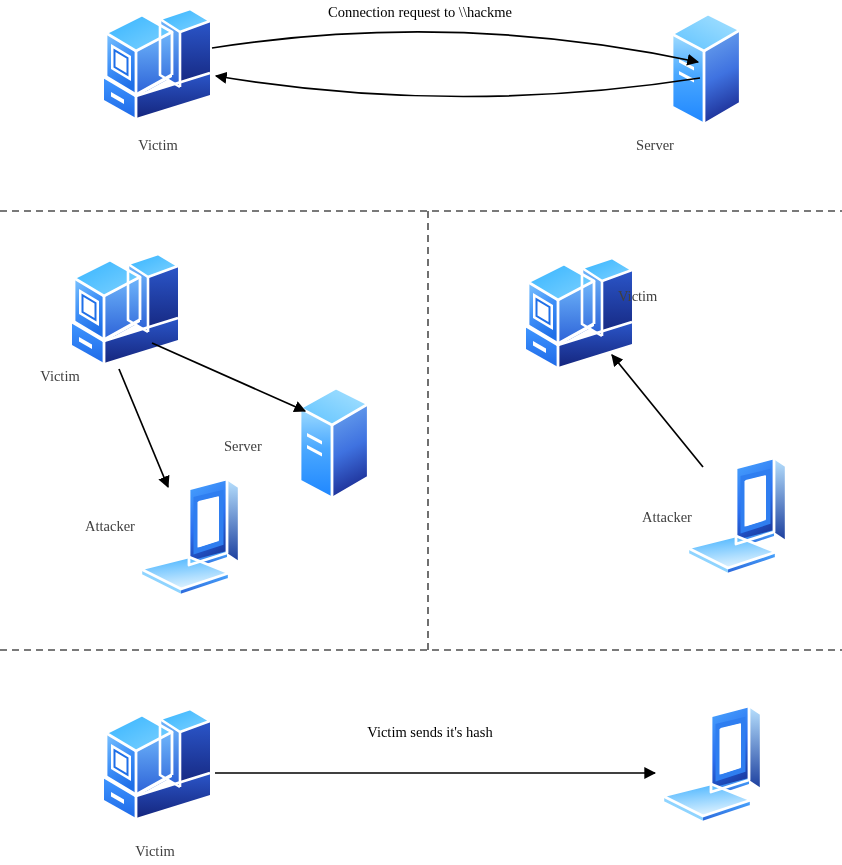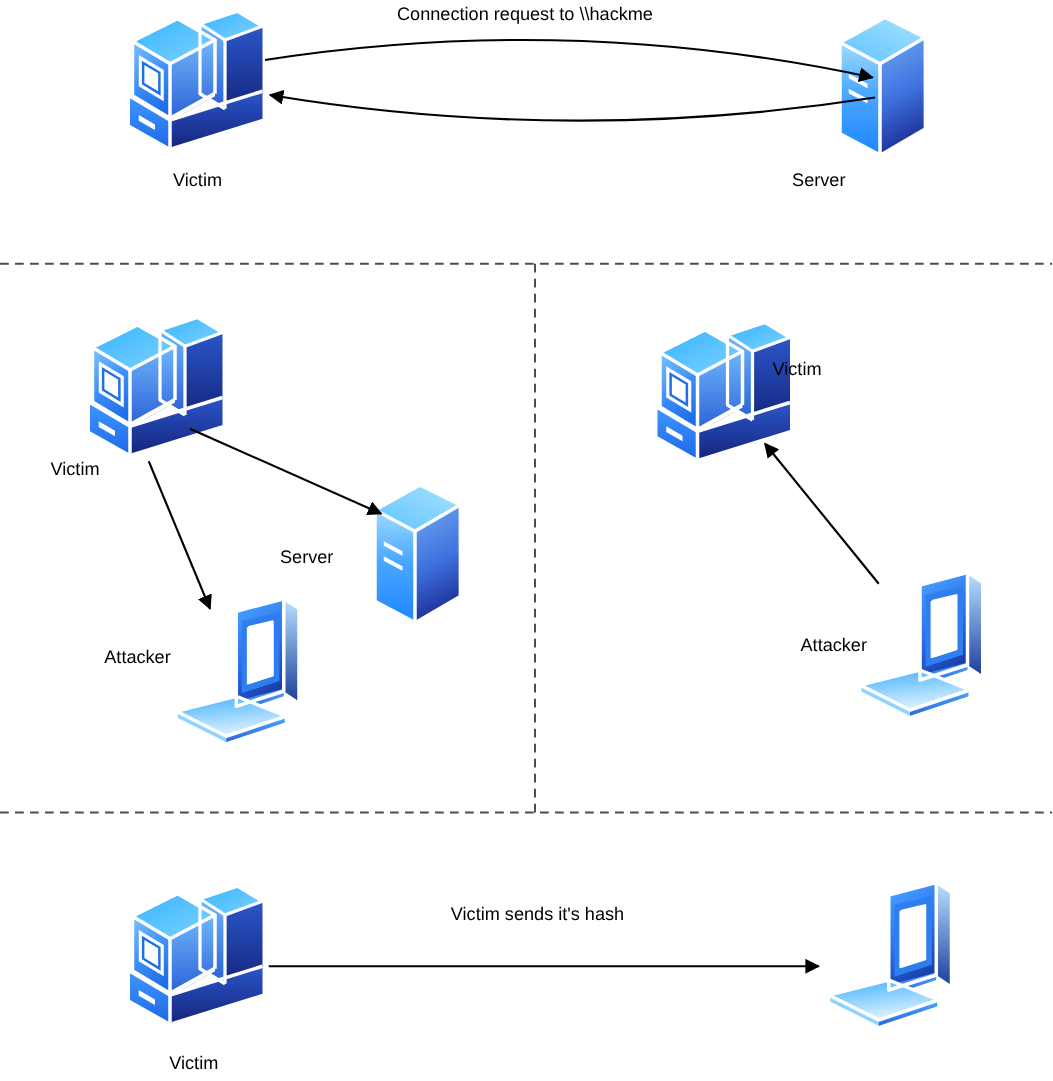--- a/index.html
+++ b/index.html
@@ -10,20 +10,21 @@
   body {
     font-family: "Liberation Sans", sans-serif;
     color: #000000;
   }
   #diagram-root {
     position: relative;
     width: 842px;
     height: 865px;
     background: #ffffff;
     overflow: hidden;
+    font-family: Liberation Serif, serif;
   }
   #diagram-svg {
     position: absolute;
     left: 0;
     top: 0;
     width: 842px;
     height: 865px;
   }
   .edge-label {
     position: absolute;
@@ -32,21 +33,21 @@
     line-height: 19px;
     color: #000000;
     white-space: pre-line;
     pointer-events: none;
   }
   .node-label {
     position: absolute;
     text-align: center;
     font-size: 14.5px;
     line-height: 18px;
-    color: #000000;
+    color: #404040;
     white-space: nowrap;
   }
 </style>
 </head>
 <body>
 
 <div id="diagram-root">
 
   <svg id="diagram-svg" viewBox="0 0 842 865">
     <defs>

